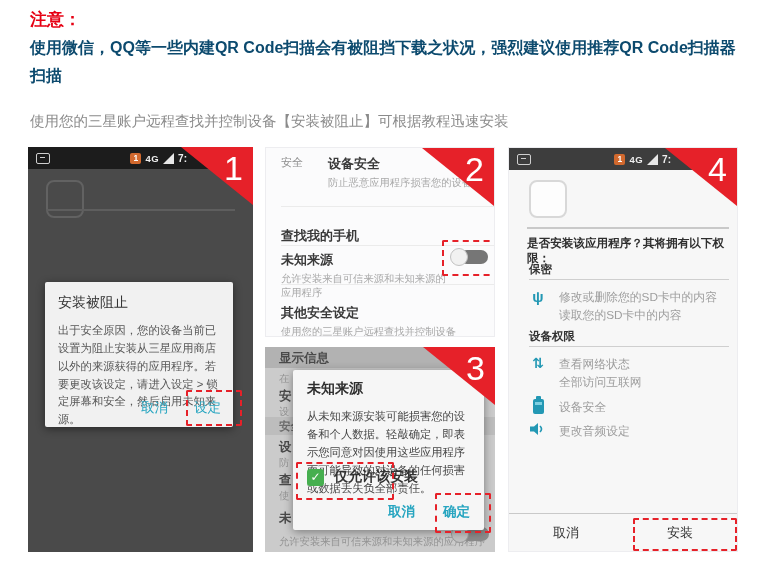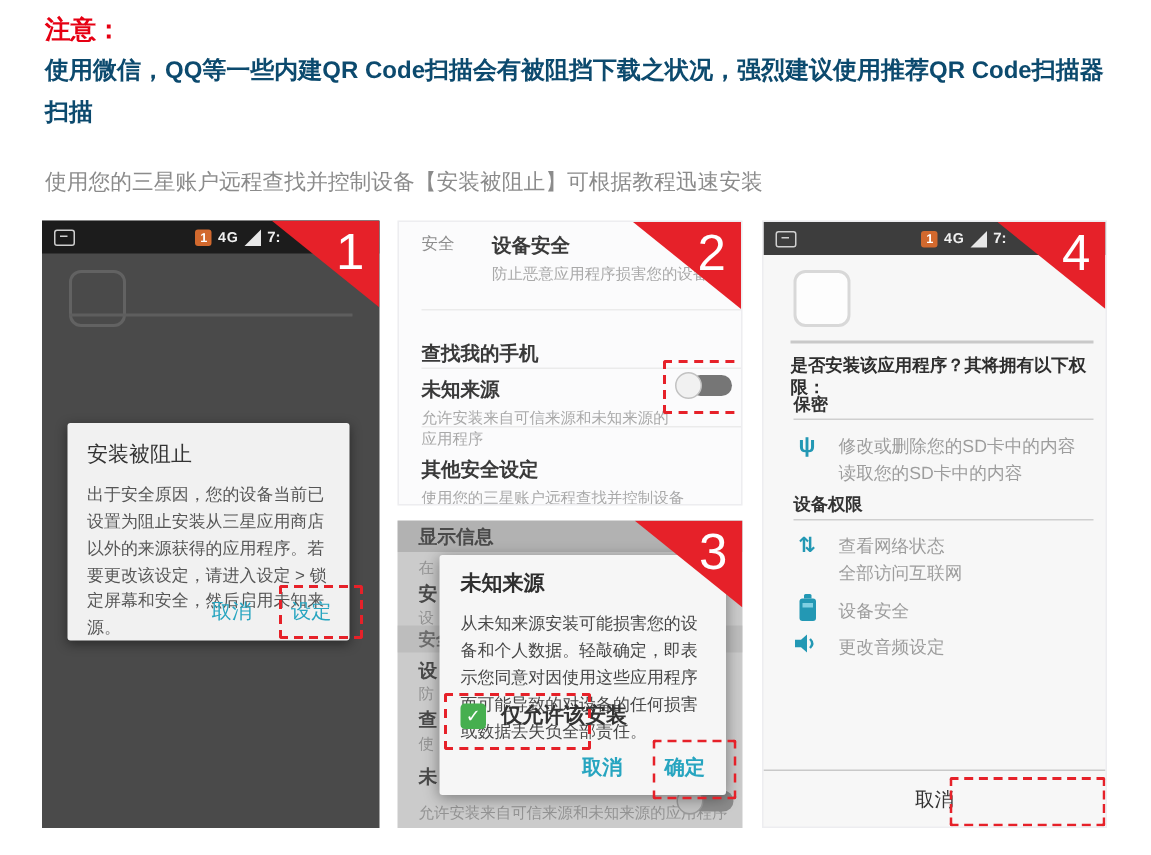--- a/index.html
+++ b/index.html
@@ -255,20 +255,21 @@
             <path d="M10 4 q3 3 0 6" stroke="#2398b4" stroke-width="1.6" fill="none"></path>
           </svg>
       </div>
       <div class="perm-text">
           <div>更改音频设定</div>
         </div>
     </div>
 
     <div class="btnbar">
       <button class="bb-btn">取消</button>
+      <button class="bb-btn">安装</button>
     </div>
 
     <div class="dashed" style="left:124px;top:370px;width:100px;height:29px;"></div>
     <div class="corner">
       <div class="num">4</div>
     </div>
   </div>
 
 </div>
 

